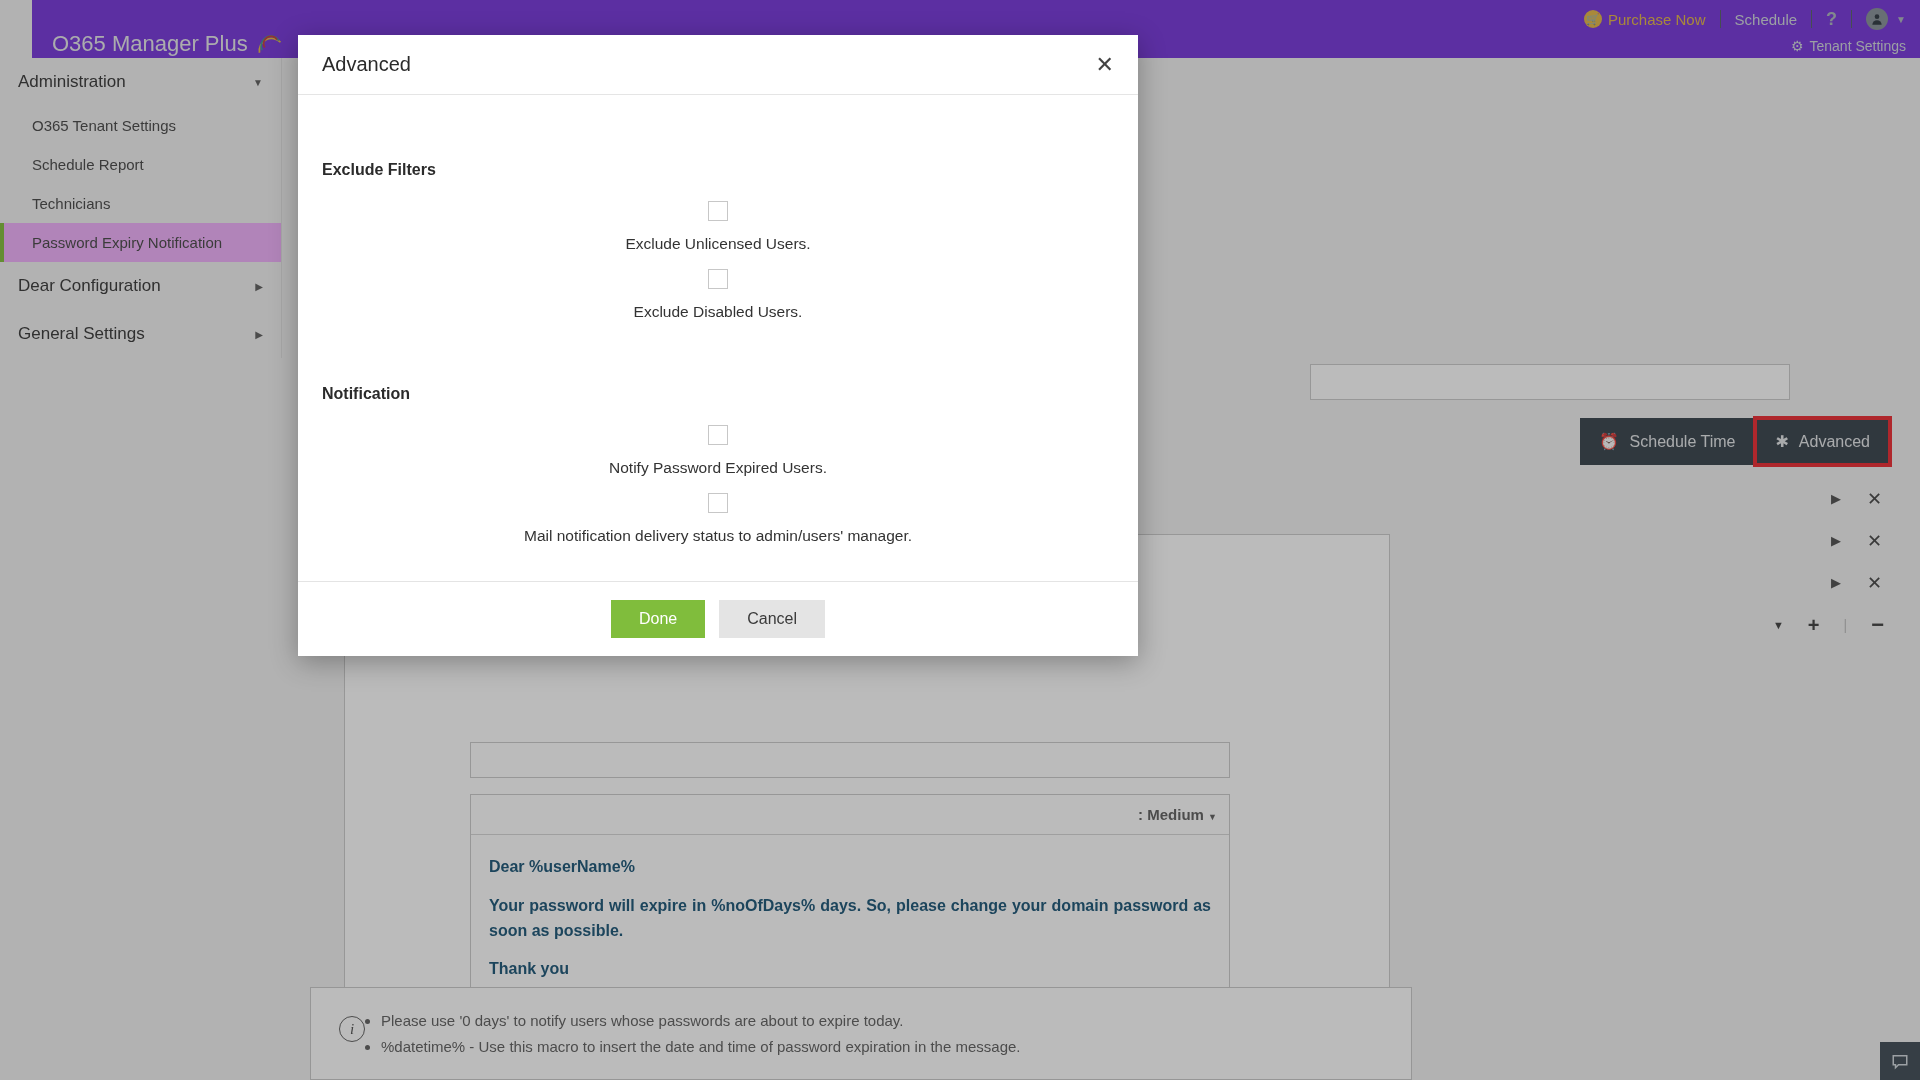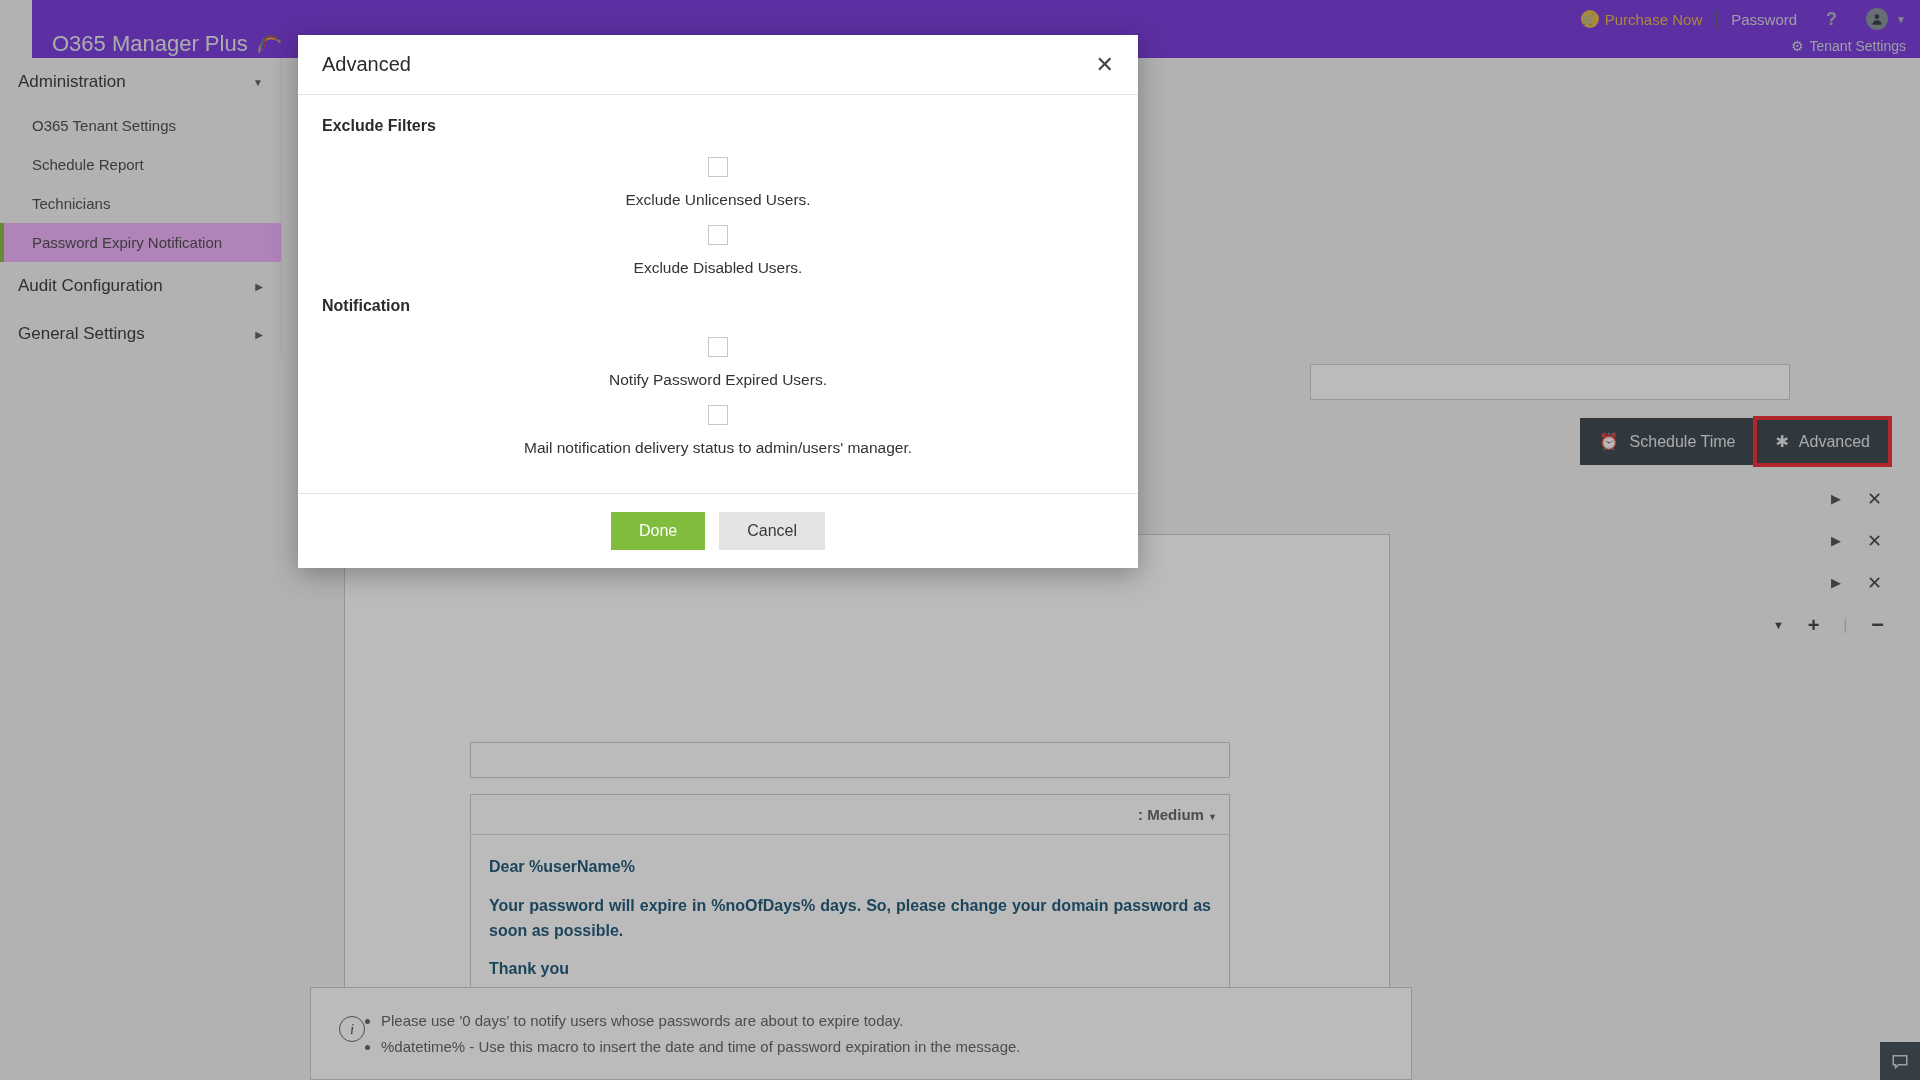--- a/index.html
+++ b/index.html
@@ -65,21 +65,21 @@
 
 
 .overlay { position:absolute; inset:0; background:rgba(60,60,60,0.35); }
 
 
 .modal { position:absolute; left:298px; top:35px; width:840px; background:#fff; box-shadow:0 6px 26px rgba(0,0,0,0.3); }
 .modal-head { padding:18px 24px; border-bottom:1px solid #e5e5e5; display:flex; justify-content:space-between; align-items:center; }
 .modal-head h2 { font-size:20px; font-weight:500; color:#2b2b2b; }
 .modal-close { font-size:22px; color:#444; cursor:pointer; line-height:1; }
 .modal-body { padding:22px 24px 28px; }
-.sect-title { font-size:16px; font-weight:600; color:#2b2b2b; margin-bottom:14px; }
+.sect-title { font-size:16px; font-weight:600; color:#2b2b2b; margin-bottom:14px;margin-top:44px; }
 .check-row { display:flex; align-items:center; gap:14px; padding:8px 0; font-size:15.5px; color:#333;flex-direction:column; }
 .check-box { width:20px; height:20px; border:1.5px solid #c7c7c7; background:#fff; flex-shrink:0; }
 .sect-gap { height:12px; }
 .modal-foot { border-top:1px solid #e4e4e4; padding:18px 0; display:flex; justify-content:center; gap:14px; }
 .btn { padding:10px 28px; font-size:16px; border:none; cursor:pointer; }
 .btn-done { background:#80bd3c; color:#fff; }
 .btn-cancel { background:#e4e4e4; color:#3a3a3a; }
 
 
 .chat-fab { position:absolute; right:0; bottom:0; width:40px; height:38px; background:#33404a; display:flex; align-items:center; justify-content:center; color:#cfd6dc; }
@@ -97,21 +97,21 @@
           <path d="M10 20 A8 8 0 0 1 24 11" fill="none" stroke="#c22f2f" stroke-width="2"></path>
         </svg>
     </span>
   </div>
   <div class="topbar-right">
     <span class="purchase">
       <span class="cart-ico">🛒</span>
       <span>Purchase Now</span>
     </span>
     <span class="divider"></span>
-    <span>Password</span>
+    <span>Schedule</span>
     <span class="divider"></span>
     <span class="help-q">?</span>
     <span class="divider"></span>
     <span class="user-ico">
       <svg width="14" height="14" viewBox="0 0 24 24" fill="#1f2a33">
           <circle cx="12" cy="8" r="4"></circle>
           <path d="M4 22 a8 8 0 0 1 16 0 z"></path>
         </svg>
     </span>
     <span class="caret">▼</span>
@@ -126,21 +126,21 @@
   <div class="sidebar">
     <div class="side-head">
       <span>Administration</span>
       <span class="tri">▼</span>
     </div>
     <div class="side-item">O365 Tenant Settings</div>
     <div class="side-item">Schedule Report</div>
     <div class="side-item">Technicians</div>
     <div class="side-item active">Password Expiry Notification</div>
     <div class="side-head">
-      <span>Audit Configuration</span>
+      <span>Dear Configuration</span>
       <span class="tri">▶</span>
     </div>
     <div class="side-head">
       <span>General Settings</span>
       <span class="tri">▶</span>
     </div>
   </div>
 
   <div class="content">
     <div class="tenant-select"></div>

